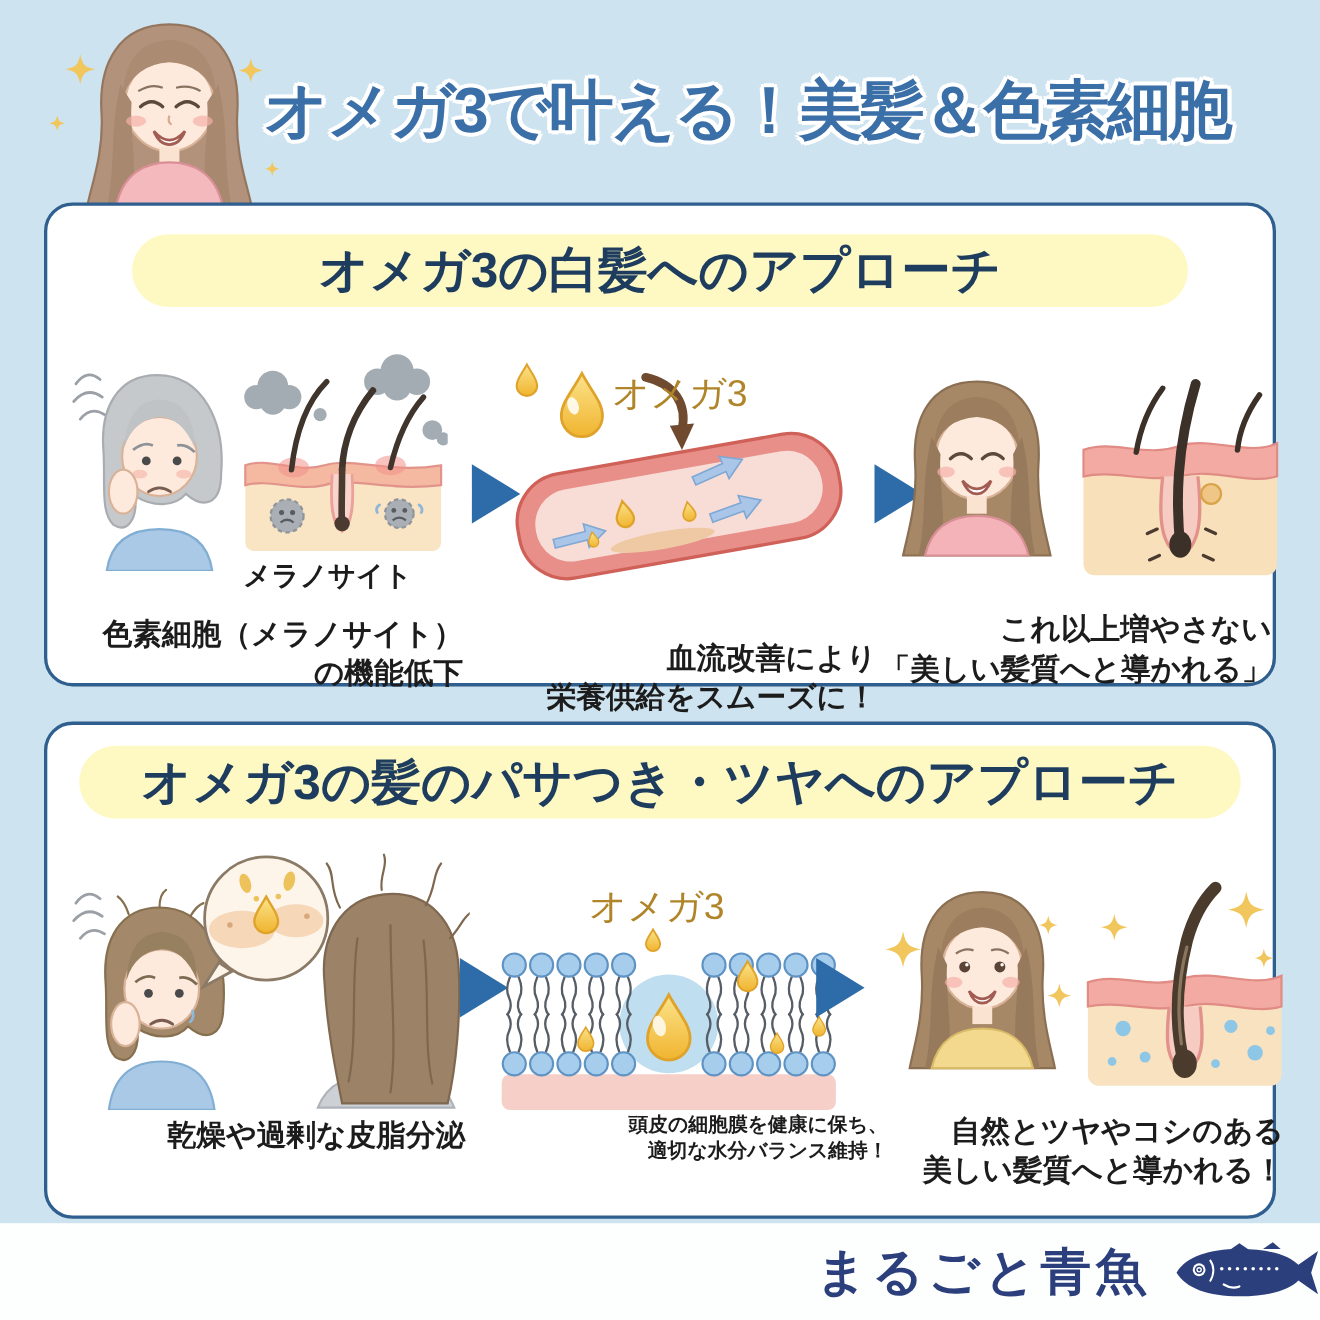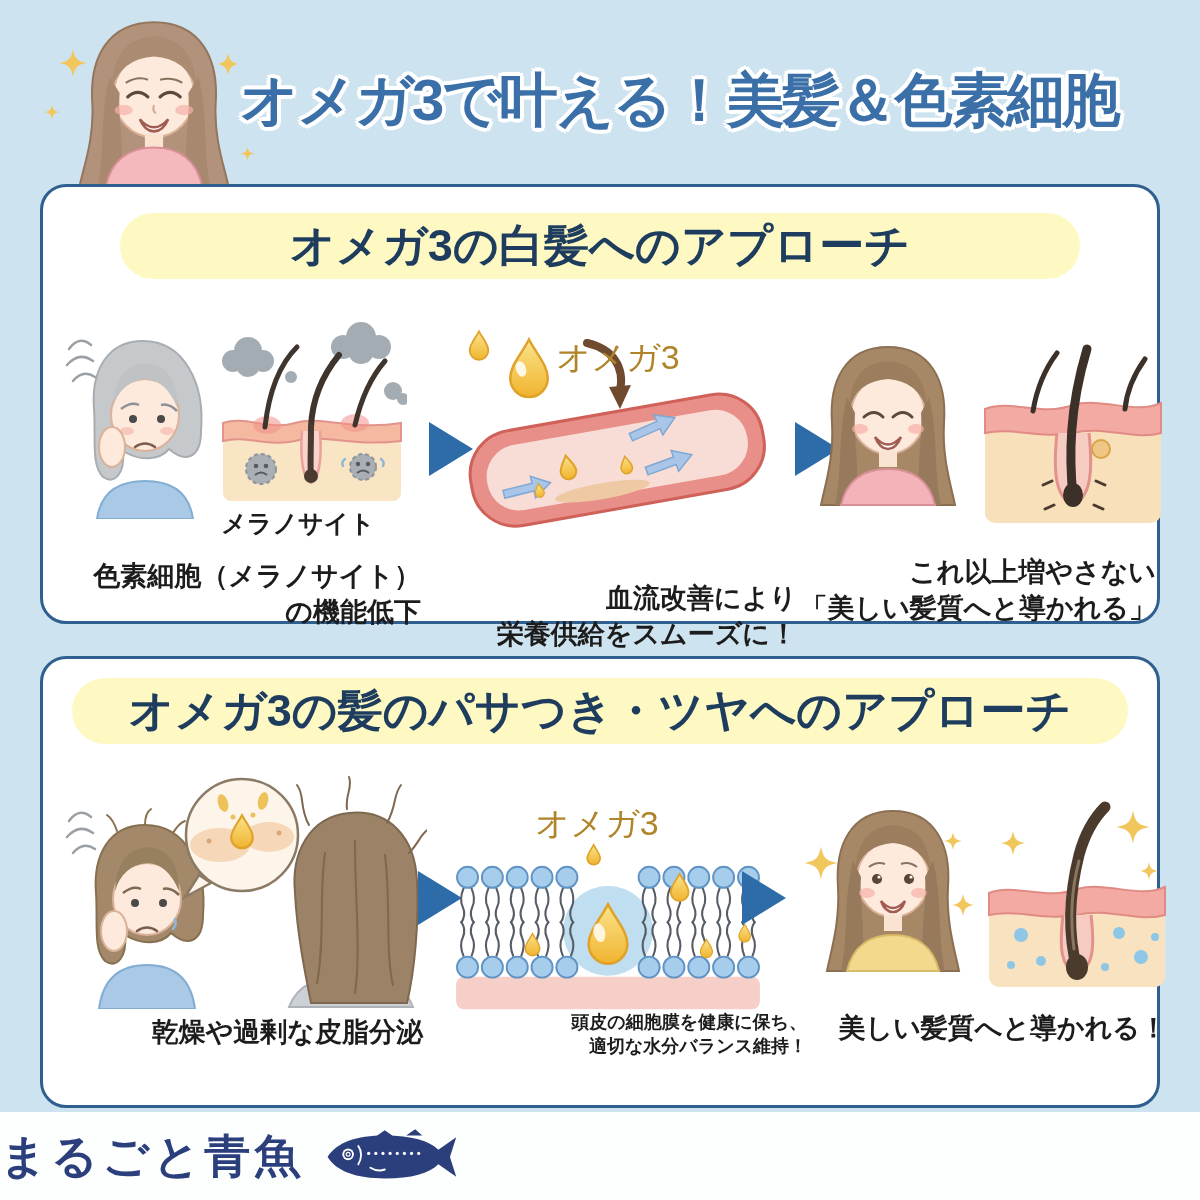--- a/index.html
+++ b/index.html
@@ -47,21 +47,21 @@
   .omega-label { position:absolute; text-align:center; color:#b08429; font-size:34px; font-weight:400; z-index:3; }
   .tri-arrow {
     position:absolute; width:0; height:0;
     border-top:27px solid transparent; border-bottom:27px solid transparent;
     border-left:44px solid #2d6ca8;
   }
 
   
   .logo-row {
     position:absolute; left:0; top:1122px; width:1200px; height:70px;
-    display:flex; align-items:center; justify-content:flex-start; gap:20px; z-index:3;
+    display:flex; align-items:center; justify-content:flex-end; gap:20px; z-index:3;
   }
   .logo-text {
     font-family:"DejaVu Serif", serif; font-size:46px; font-weight:700;
     color:#2c3f7d; letter-spacing:4px;
   }
   .defs-holder { position:absolute; width:0; height:0; overflow:hidden; }
 </style>
 </head>
 <body>
 
@@ -379,20 +379,21 @@
           <circle cx="60" cy="162" r="5"></circle>
           <circle cx="30" cy="166" r="4"></circle>
         <circle cx="138" cy="134" r="6"></circle>
           <circle cx="160" cy="158" r="7"></circle>
           <circle cx="174" cy="138" r="4"></circle>
           <circle cx="124" cy="168" r="4"></circle>
       </g>
     </g>
   </svg>
   <div class="caption" style="left:760px;top:352px;width:364px">
+    <div>自然とツヤやコシのある</div>
       <div>美しい髪質へと導かれる！</div>
   </div>
 </section>
 
 <div class="footer-strip"></div>
 <div class="logo-row">
   <span class="logo-text">まるごと青魚</span>
   <svg width="134" height="58" viewBox="0 0 150 64">
     <path d="M4,32 C14,16 36,8 68,8 C98,8 118,14 128,24 L148,10 L141,32 L148,54 L128,40 C118,50 98,56 68,56 C36,56 14,48 4,32 Z" fill="#2c3f7d"></path>
     <path d="M58,9 L68,2 L78,9 Z" fill="#2c3f7d"></path>

